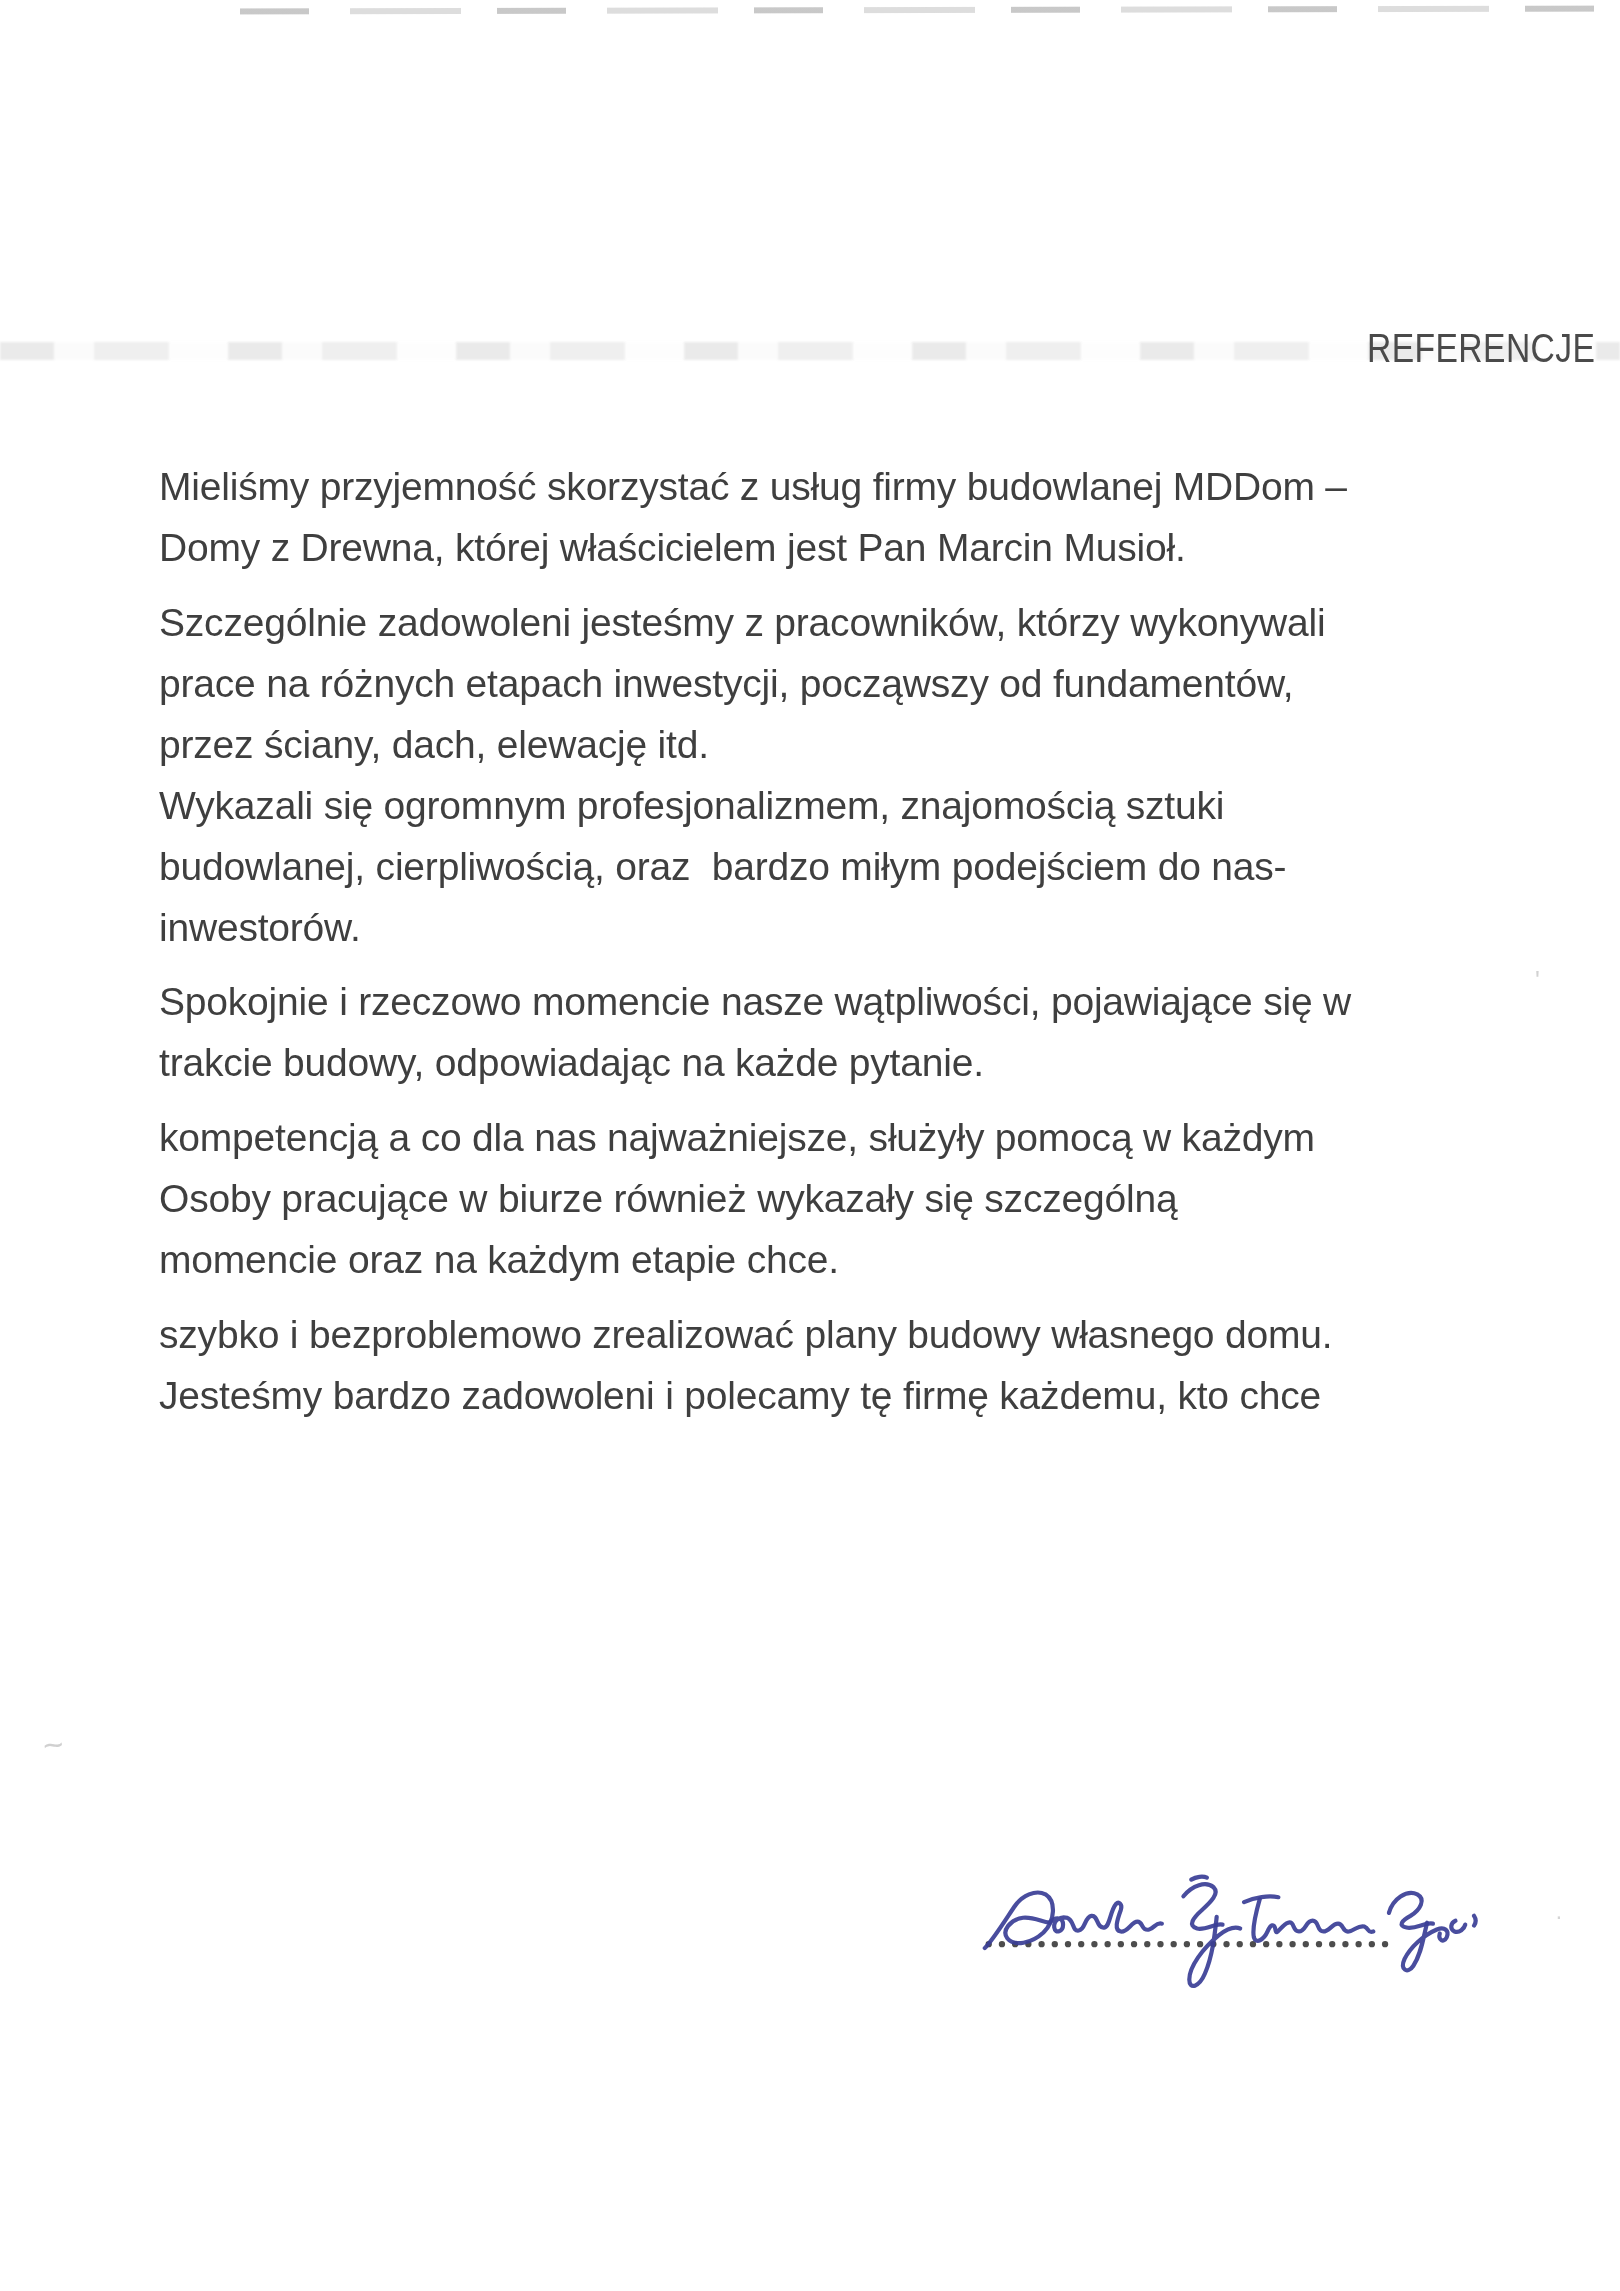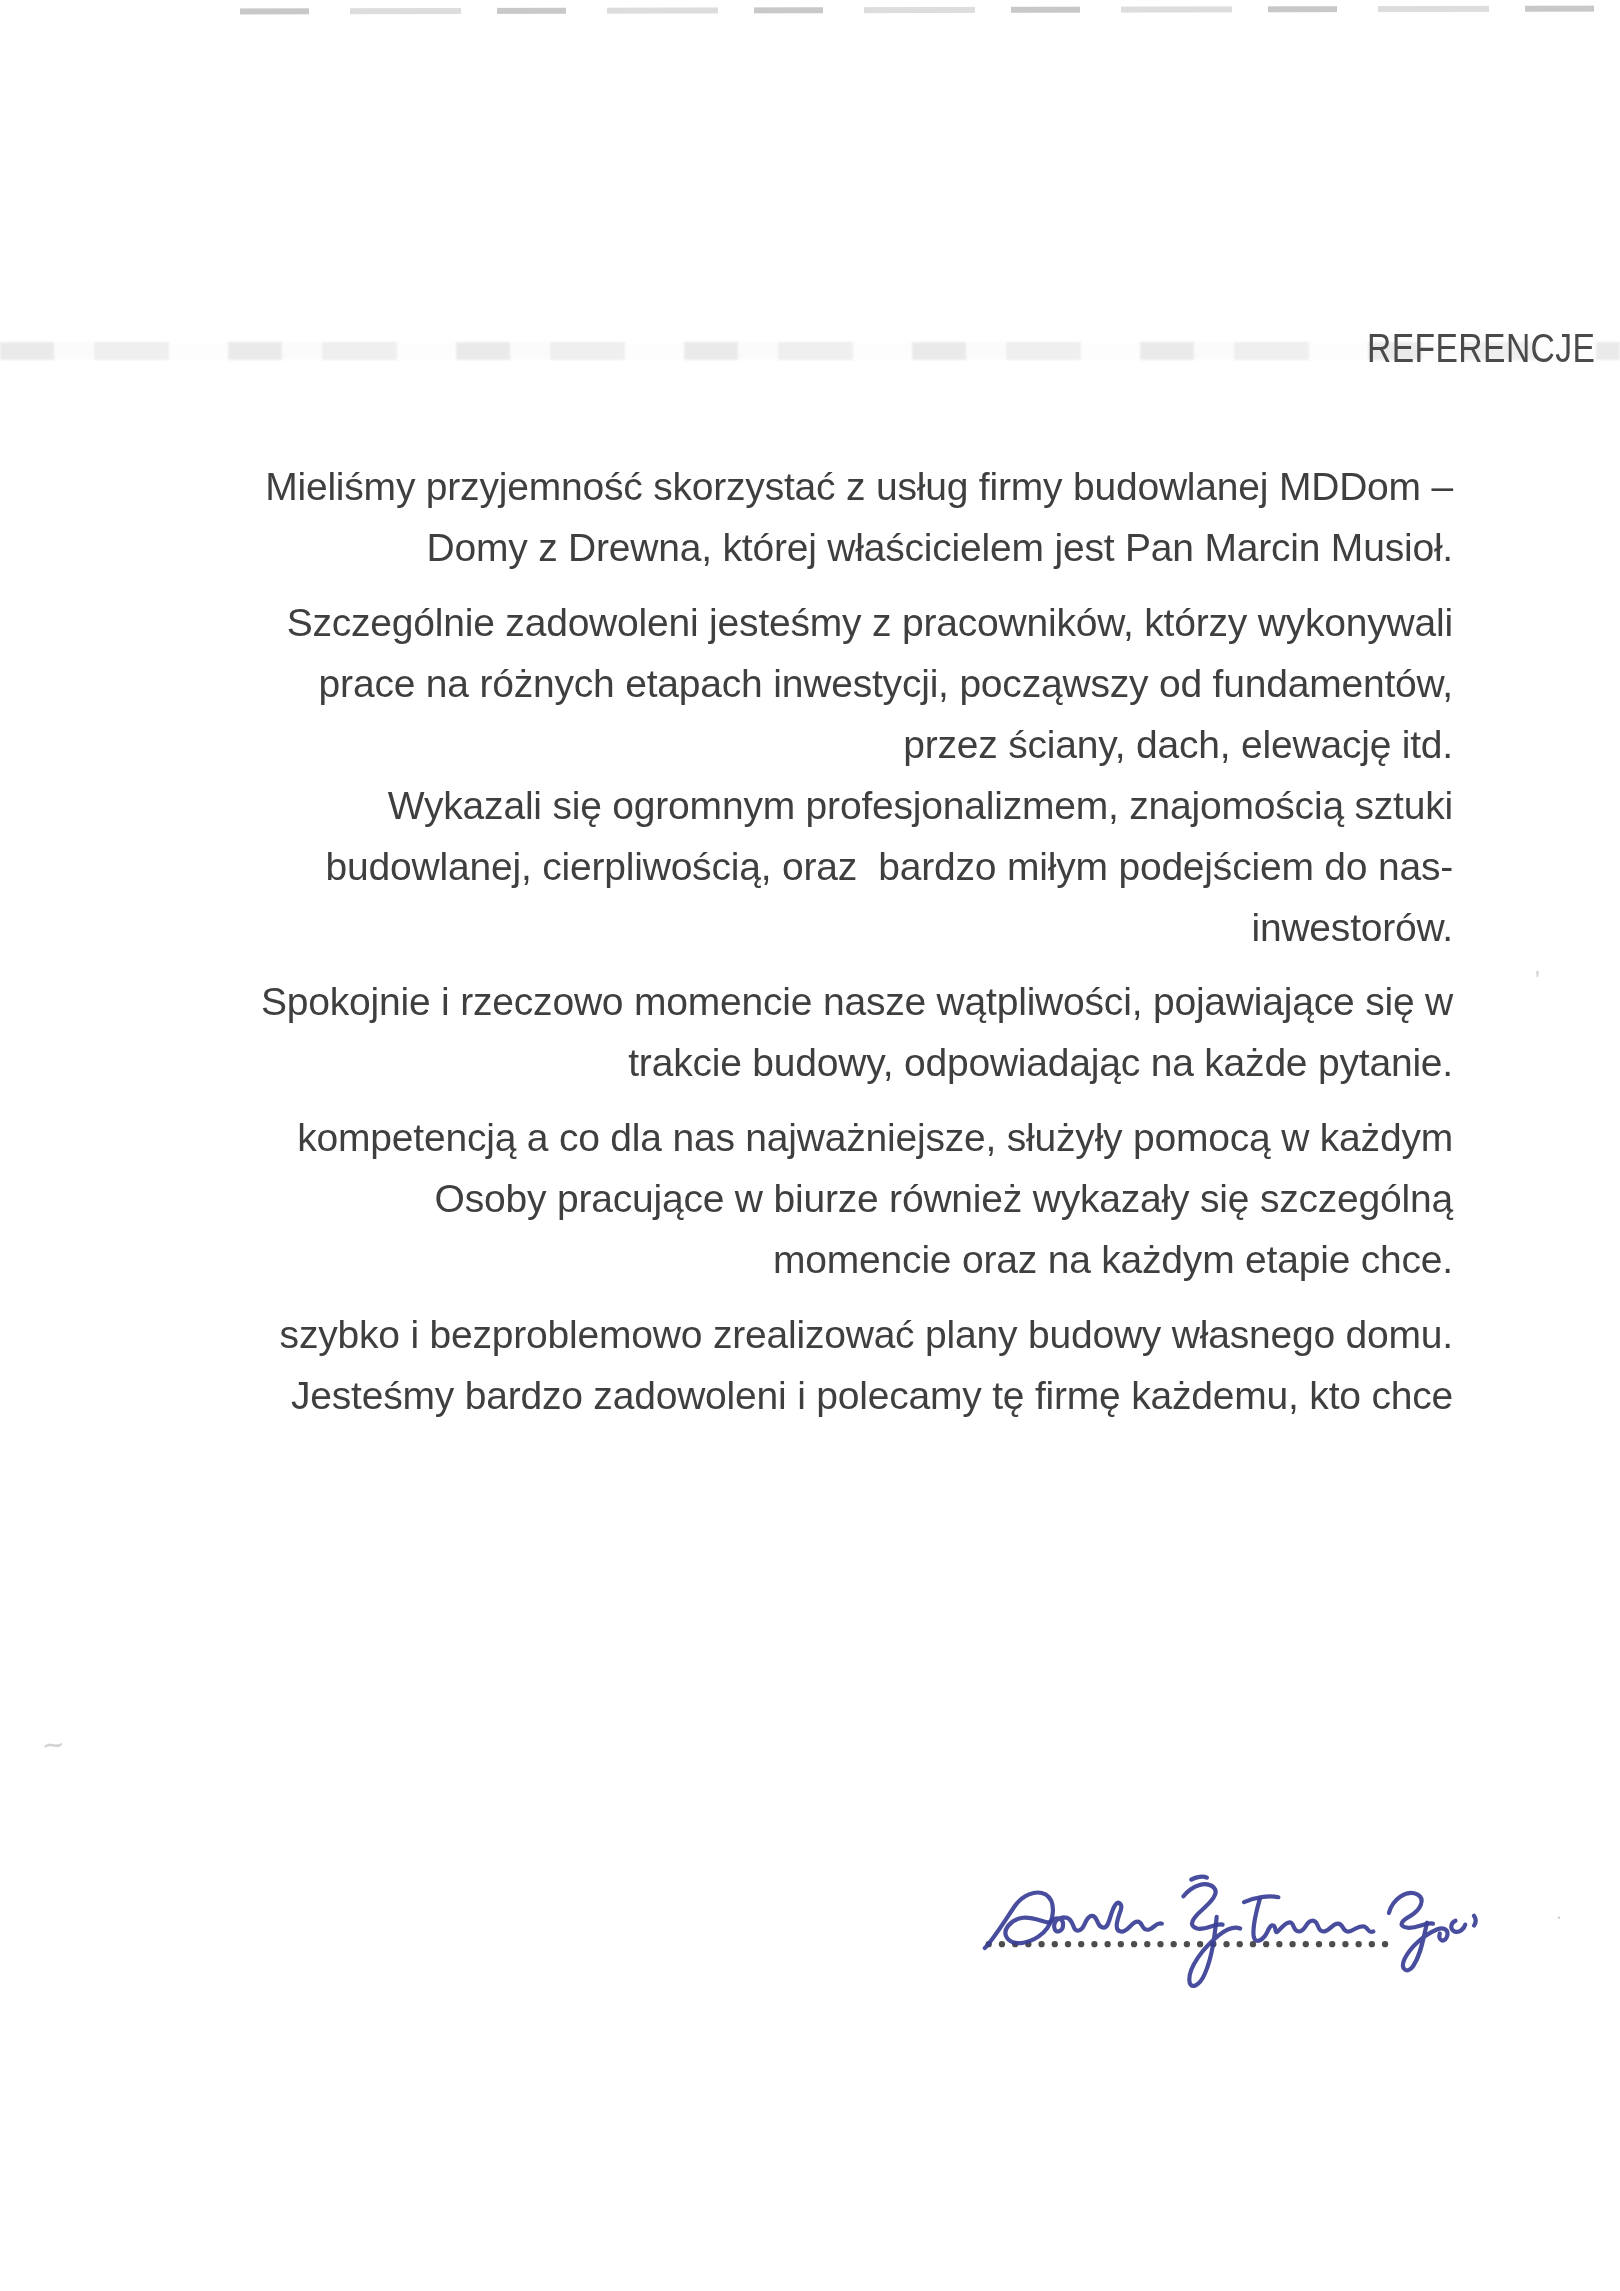--- a/index.html
+++ b/index.html
@@ -37,21 +37,21 @@
   .doc-title{
     position:absolute;top:282px;left:0;width:100%;
     text-align:right;font-size:41px;line-height:45px;
     color:var(--title-color,#4a4a4a);font-weight:400;margin-top:44px;
   }
   .doc-title .inner{display:inline-block;transform:scaleX(.82);letter-spacing:0.5px;}
   .body-text{
     position:absolute;left:159px;top:456px;width:1294px;
     font-size:39px;line-height:61px;letter-spacing:-0.2px;
   }
-  .para{margin:0 0 13.7px 0;text-align:right;}
+  .para{margin:0 0 13.7px 0;}
   .para.no-gap{margin-bottom:0;}
   .line{white-space:pre;}
 
   
   .signature{
     position:absolute;left:961px;top:1862px;width:529px;height:137px;
     filter:blur(0.3px);
   }
   .signature path{fill:none;stroke:var(--ink,#3b3f97);stroke-width:4.3;
     stroke-linecap:round;stroke-linejoin:round;opacity:.93;}

